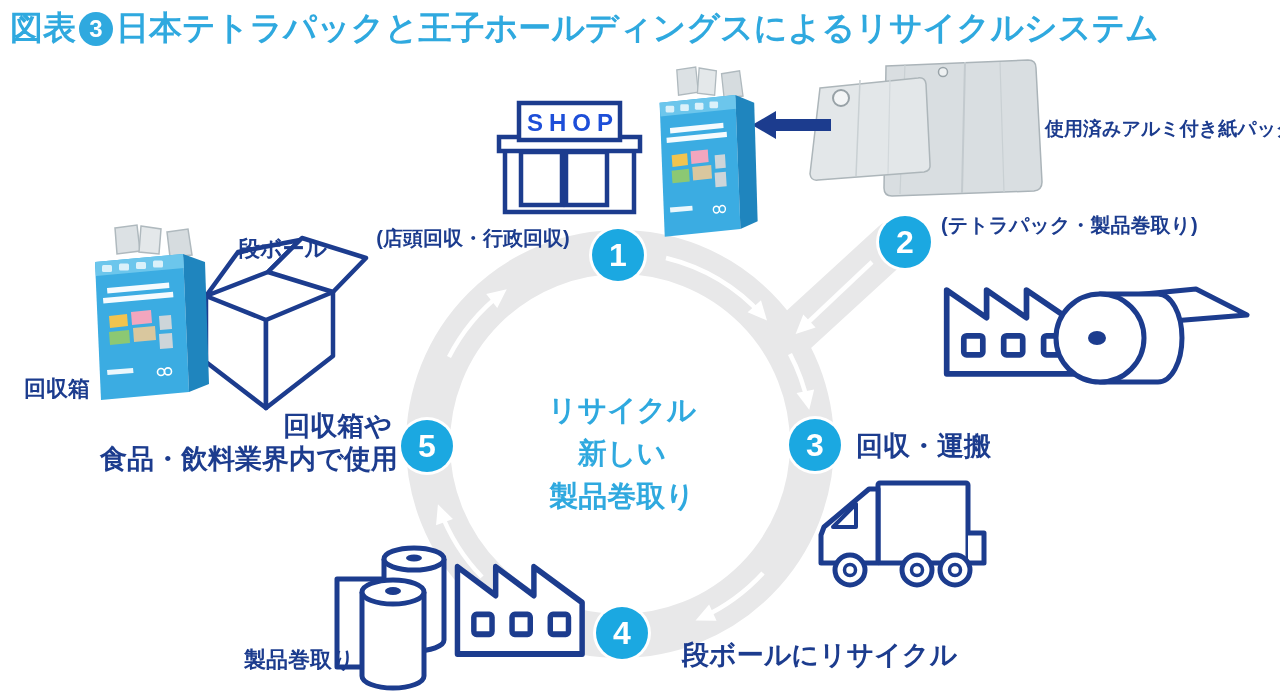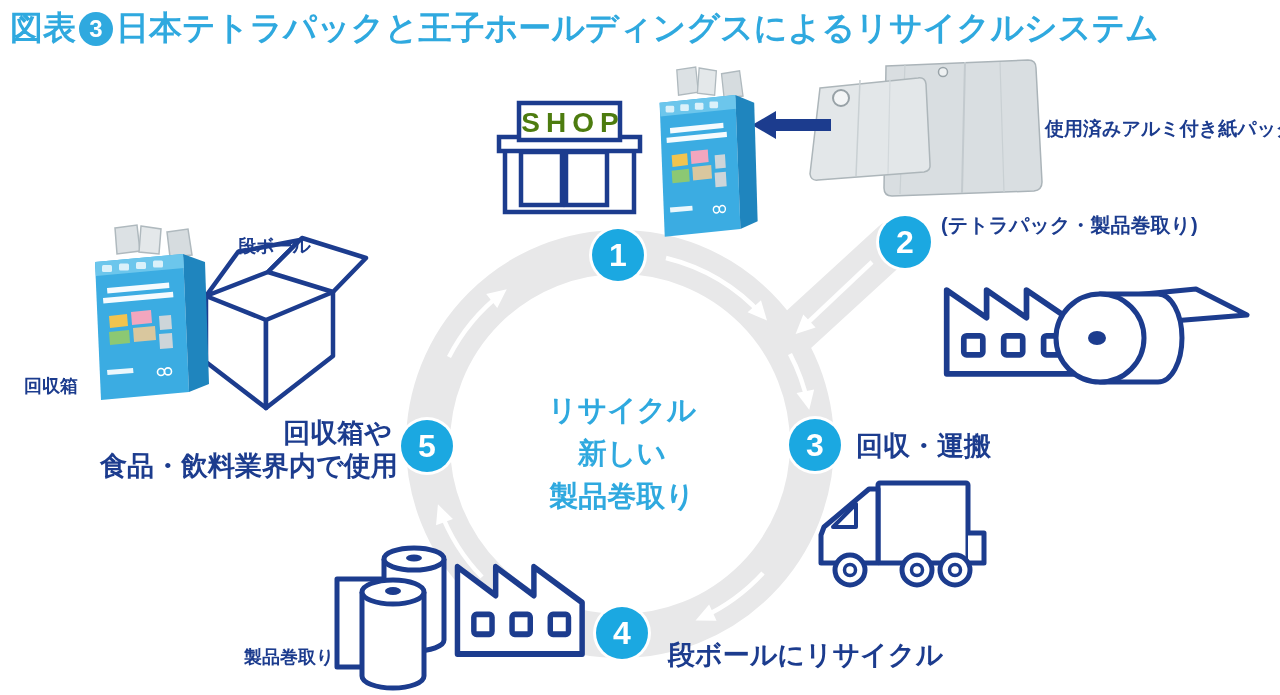--- a/index.html
+++ b/index.html
@@ -14,28 +14,28 @@
          font-size:24px;margin:0 3px;flex:0 0 auto;}
 
   .num-badge{position:absolute;width:52px;height:52px;border-radius:50%;background:#1BA8E1;
          color:#fff;font-size:32px;font-weight:bold;display:flex;align-items:center;justify-content:center;
          box-shadow:0 0 0 3px #ffffff;z-index:6;}
 
   .step-text{position:absolute;color:#1C3C8E;font-weight:bold;z-index:5;white-space:nowrap;}
   .step-title{font-size:27px;line-height:31px;}
   .step-sub{font-size:20px;line-height:24px;}
 
-  .small-label{position:absolute;color:#1C3C8E;font-weight:bold;font-size:18px;z-index:5;white-space:nowrap;}
+  .small-label{position:absolute;color:#1C3C8E;font-weight:bold;font-size:22px;z-index:5;white-space:nowrap;}
 
   .center-label{position:absolute;left:520px;top:389px;width:204px;text-align:center;
          color:#2FA9DF;font-weight:bold;font-size:29px;line-height:43px;z-index:5;}
 
   .shop-text{position:absolute;left:519px;top:106px;width:102px;height:33px;z-index:5;
-         display:flex;align-items:center;justify-content:center;color:#4d7c0f;
-         font-weight:bold;font-size:28px;letter-spacing:6px;padding-left:6px;box-sizing:border-box;}
+         display:flex;align-items:center;justify-content:center;color:#1d4ed8;
+         font-weight:bold;font-size:24px;letter-spacing:6px;padding-left:6px;box-sizing:border-box;}
 </style>
 </head>
 <body>
 
 <div id="stage">
 
   <div class="title">
     <span>図表</span>
     <span class="badge">3</span>
     <span>日本テトラパックと王子ホールディングスによるリサイクルシステム</span>
@@ -161,32 +161,33 @@
 
   <div class="shop-text">SHOP</div>
 
   <div class="num-badge" style="left:592px;top:229px;">1</div>
   <div class="num-badge" style="left:879px;top:216px;">2</div>
   <div class="num-badge" style="left:789px;top:419px;">3</div>
   <div class="num-badge" style="left:596px;top:607px;">4</div>
   <div class="num-badge" style="left:401px;top:420px;">5</div>
 
   <div class="step-text" style="left:350px;top:226px;width:246px;text-align:center;">
+    <div class="step-sub">(店頭回収・行政回収)</div>
   </div>
 
   <div class="step-text" style="left:941px;top:213px;">
     <div class="step-sub">(テトラパック・製品巻取り)</div>
   </div>
 
   <div class="step-text step-title" style="left:856px;top:431px;text-align:right;">回収・運搬</div>
 
-  <div class="step-text step-title" style="left:668px;top:640px;">段ボールにリサイクル</div>
+  <div class="step-text step-title" style="left:682px;top:640px;">段ボールにリサイクル</div>
 
   <div class="step-text" style="left:100px;top:410px;width:292px;text-align:right;">
-    <div class="step-title" style="line-height:33px;margin-top:7px;">回収箱や</div>
+    <div class="step-title" style="line-height:33px;">回収箱や</div>
     <div class="step-title" style="line-height:33px;">食品・飲料業界内で使用</div>
   </div>
 
   <div class="small-label" style="left:24px;top:374px;">回収箱</div>
   <div class="small-label" style="left:238px;top:234px;">段ボール</div>
   <div class="small-label" style="left:244px;top:645px;">製品巻取り</div>
   <div class="small-label" style="left:1045px;top:116px;font-size:19px;">使用済みアルミ付き紙パック</div>
 
   <div class="center-label">
     <div>リサイクル</div>

